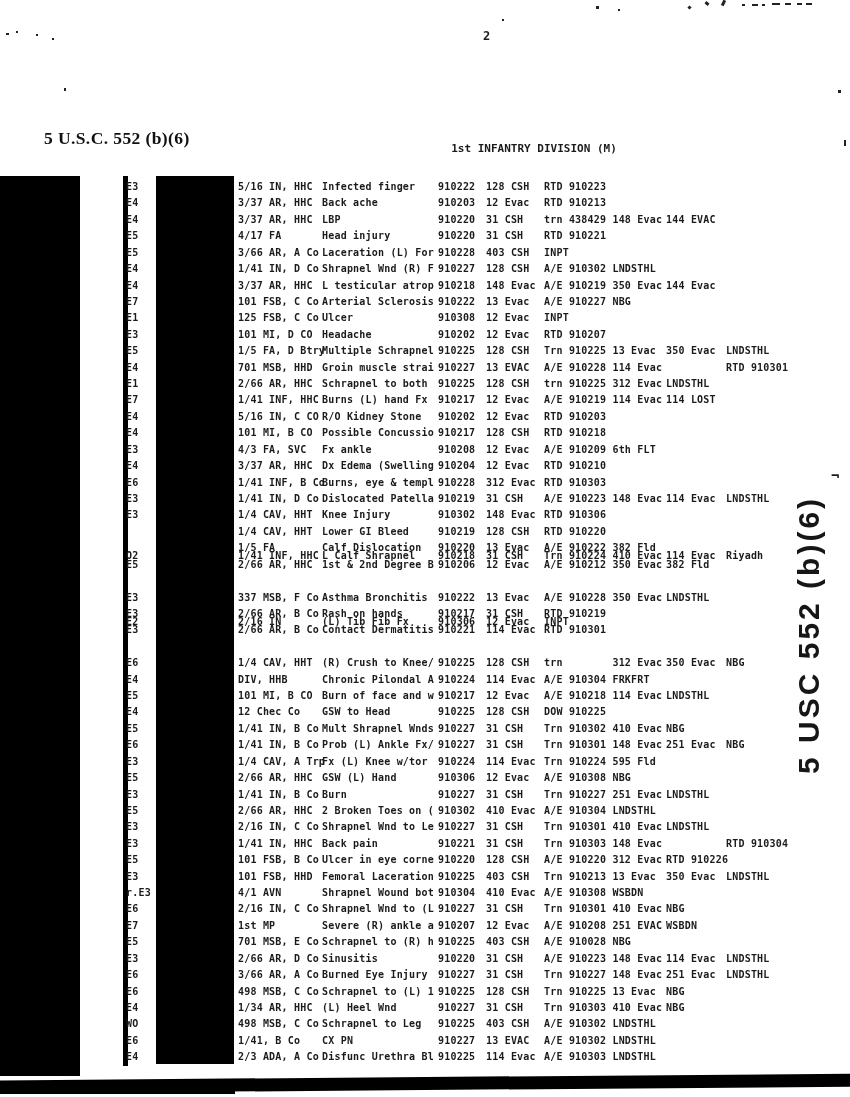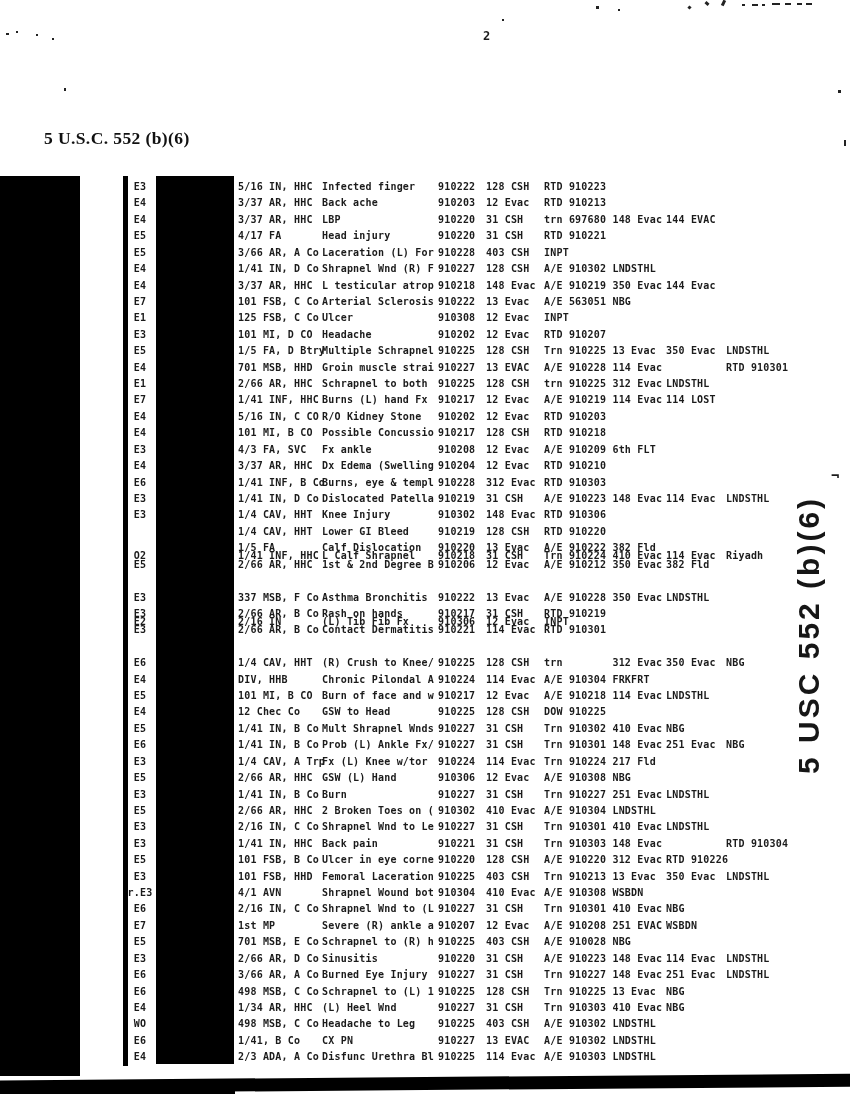--- a/index.html
+++ b/index.html
@@ -3,21 +3,21 @@
 <meta charset="utf-8">
 <style>
   :root{ --ink:#1b1b1b; --paper:#ffffff; --redaction:#000000; }
   html,body{margin:0;padding:0;background:#888;}
   #page{position:relative;width:850px;height:1097px;background:var(--paper);overflow:hidden;
         font-family:"DejaVu Sans Mono",monospace;color:var(--ink);}
   
   .trow{position:absolute;left:0;width:850px;height:16px;}
   .cell{position:absolute;top:0;white-space:pre;font-size:10px;font-weight:bold;
         letter-spacing:0.2px;color:var(--ink);}
-  .rank{left:126px;width:28px;text-align:center;}
+  .rank{left:126px;width:28px;text-align:left;}
   .c-unit{left:238px;} .c-diag{left:322px;} .c-date{left:438px;}
   .c-fac{left:486px;}  .c-disp{left:544px;} .c-n1{left:666px;} .c-n2{left:726px;}
   
   #hdr{position:absolute;left:398px;top:111px;width:272px;text-align:center;
        font-size:11px;font-weight:bold;line-height:15px;white-space:pre;}
   #pageno{position:absolute;left:483px;top:29px;font-size:12px;font-weight:bold;}
   #foia-stamp{position:absolute;left:44px;top:128px;font-family:"Liberation Serif",serif;
        font-weight:bold;font-size:17.5px;letter-spacing:0.4px;color:#111;}
   #vstamp{position:absolute;left:792px;top:774px;transform:rotate(-90deg);transform-origin:0 0;
        font-family:"Liberation Sans",sans-serif;font-weight:bold;font-size:30px;
@@ -55,20 +55,21 @@
   <div class="speck" style="left:797px;top:3px;width:5px;height:2px;"></div>
   <div class="speck" style="left:806px;top:3px;width:6px;height:2px;"></div>
   <div class="speck" style="left:838px;top:90px;width:3px;height:3px;"></div>
   <div class="speck" style="left:844px;top:140px;width:2px;height:6px;"></div>
 
   <div id="pageno">2</div>
 
   <div id="foia-stamp">5 U.S.C. 552 (b)(6)</div>
 
   <div id="hdr">
+    <div>1st INFANTRY DIVISION (M)</div>
   </div>
 
   <div class="bar" id="bar-left"></div>
   <div class="bar" id="bar-rule"></div>
   <div class="bar" id="bar-names"></div>
 
   <div id="rows">
       <div class="trow" style="top: 181px;">
     <span class="cell rank">E3</span>
     <span class="cell c-unit">5/16 IN, HHC</span>
@@ -88,21 +89,21 @@
     <span class="cell c-disp">RTD 910213</span>
     <span class="cell c-n1"></span>
     <span class="cell c-n2"></span>
   </div>
       <div class="trow" style="top: 213.84px;">
     <span class="cell rank">E4</span>
     <span class="cell c-unit">3/37 AR, HHC</span>
     <span class="cell c-diag">LBP</span>
     <span class="cell c-date">910220</span>
     <span class="cell c-fac">31 CSH</span>
-    <span class="cell c-disp">trn 697680 148 Evac</span>
+    <span class="cell c-disp">trn 438429 148 Evac</span>
     <span class="cell c-n1">144 EVAC</span>
     <span class="cell c-n2"></span>
   </div>
       <div class="trow" style="top: 230.26px;">
     <span class="cell rank">E5</span>
     <span class="cell c-unit">4/17 FA</span>
     <span class="cell c-diag">Head injury</span>
     <span class="cell c-date">910220</span>
     <span class="cell c-fac">31 CSH</span>
     <span class="cell c-disp">RTD 910221</span>
@@ -138,21 +139,21 @@
     <span class="cell c-disp">A/E 910219 350 Evac</span>
     <span class="cell c-n1">144 Evac</span>
     <span class="cell c-n2"></span>
   </div>
       <div class="trow" style="top: 295.94px;">
     <span class="cell rank">E7</span>
     <span class="cell c-unit">101 FSB, C Co</span>
     <span class="cell c-diag">Arterial Sclerosis</span>
     <span class="cell c-date">910222</span>
     <span class="cell c-fac">13 Evac</span>
-    <span class="cell c-disp">A/E 563051 NBG</span>
+    <span class="cell c-disp">A/E 910227 NBG</span>
     <span class="cell c-n1"></span>
     <span class="cell c-n2"></span>
   </div>
       <div class="trow" style="top: 312.36px;">
     <span class="cell rank">E1</span>
     <span class="cell c-unit">125 FSB, C Co</span>
     <span class="cell c-diag">Ulcer</span>
     <span class="cell c-date">910308</span>
     <span class="cell c-fac">12 Evac</span>
     <span class="cell c-disp">INPT</span>
@@ -418,21 +419,21 @@
     <span class="cell c-disp">Trn 910301 148 Evac</span>
     <span class="cell c-n1">251 Evac</span>
     <span class="cell c-n2">NBG</span>
   </div>
       <div class="trow" style="top: 755.7px;">
     <span class="cell rank">E3</span>
     <span class="cell c-unit">1/4 CAV, A Trp</span>
     <span class="cell c-diag">Fx (L) Knee w/tor</span>
     <span class="cell c-date">910224</span>
     <span class="cell c-fac">114 Evac</span>
-    <span class="cell c-disp">Trn 910224 217 Fld</span>
+    <span class="cell c-disp">Trn 910224 595 Fld</span>
     <span class="cell c-n1"></span>
     <span class="cell c-n2"></span>
   </div>
       <div class="trow" style="top: 772.12px;">
     <span class="cell rank">E5</span>
     <span class="cell c-unit">2/66 AR, HHC</span>
     <span class="cell c-diag">GSW (L) Hand</span>
     <span class="cell c-date">910306</span>
     <span class="cell c-fac">12 Evac</span>
     <span class="cell c-disp">A/E 910308 NBG</span>
@@ -575,21 +576,21 @@
     <span class="cell c-diag">(L) Heel Wnd</span>
     <span class="cell c-date">910227</span>
     <span class="cell c-fac">31 CSH</span>
     <span class="cell c-disp">Trn 910303 410 Evac</span>
     <span class="cell c-n1">NBG</span>
     <span class="cell c-n2"></span>
   </div>
       <div class="trow" style="top: 1018.42px;">
     <span class="cell rank">WO</span>
     <span class="cell c-unit">498 MSB, C Co</span>
-    <span class="cell c-diag">Headache to Leg</span>
+    <span class="cell c-diag">Schrapnel to Leg</span>
     <span class="cell c-date">910225</span>
     <span class="cell c-fac">403 CSH</span>
     <span class="cell c-disp">A/E 910302 LNDSTHL</span>
     <span class="cell c-n1"></span>
     <span class="cell c-n2"></span>
   </div>
       <div class="trow" style="top: 1034.84px;">
     <span class="cell rank">E6</span>
     <span class="cell c-unit">1/41, B Co</span>
     <span class="cell c-diag">CX PN</span>

